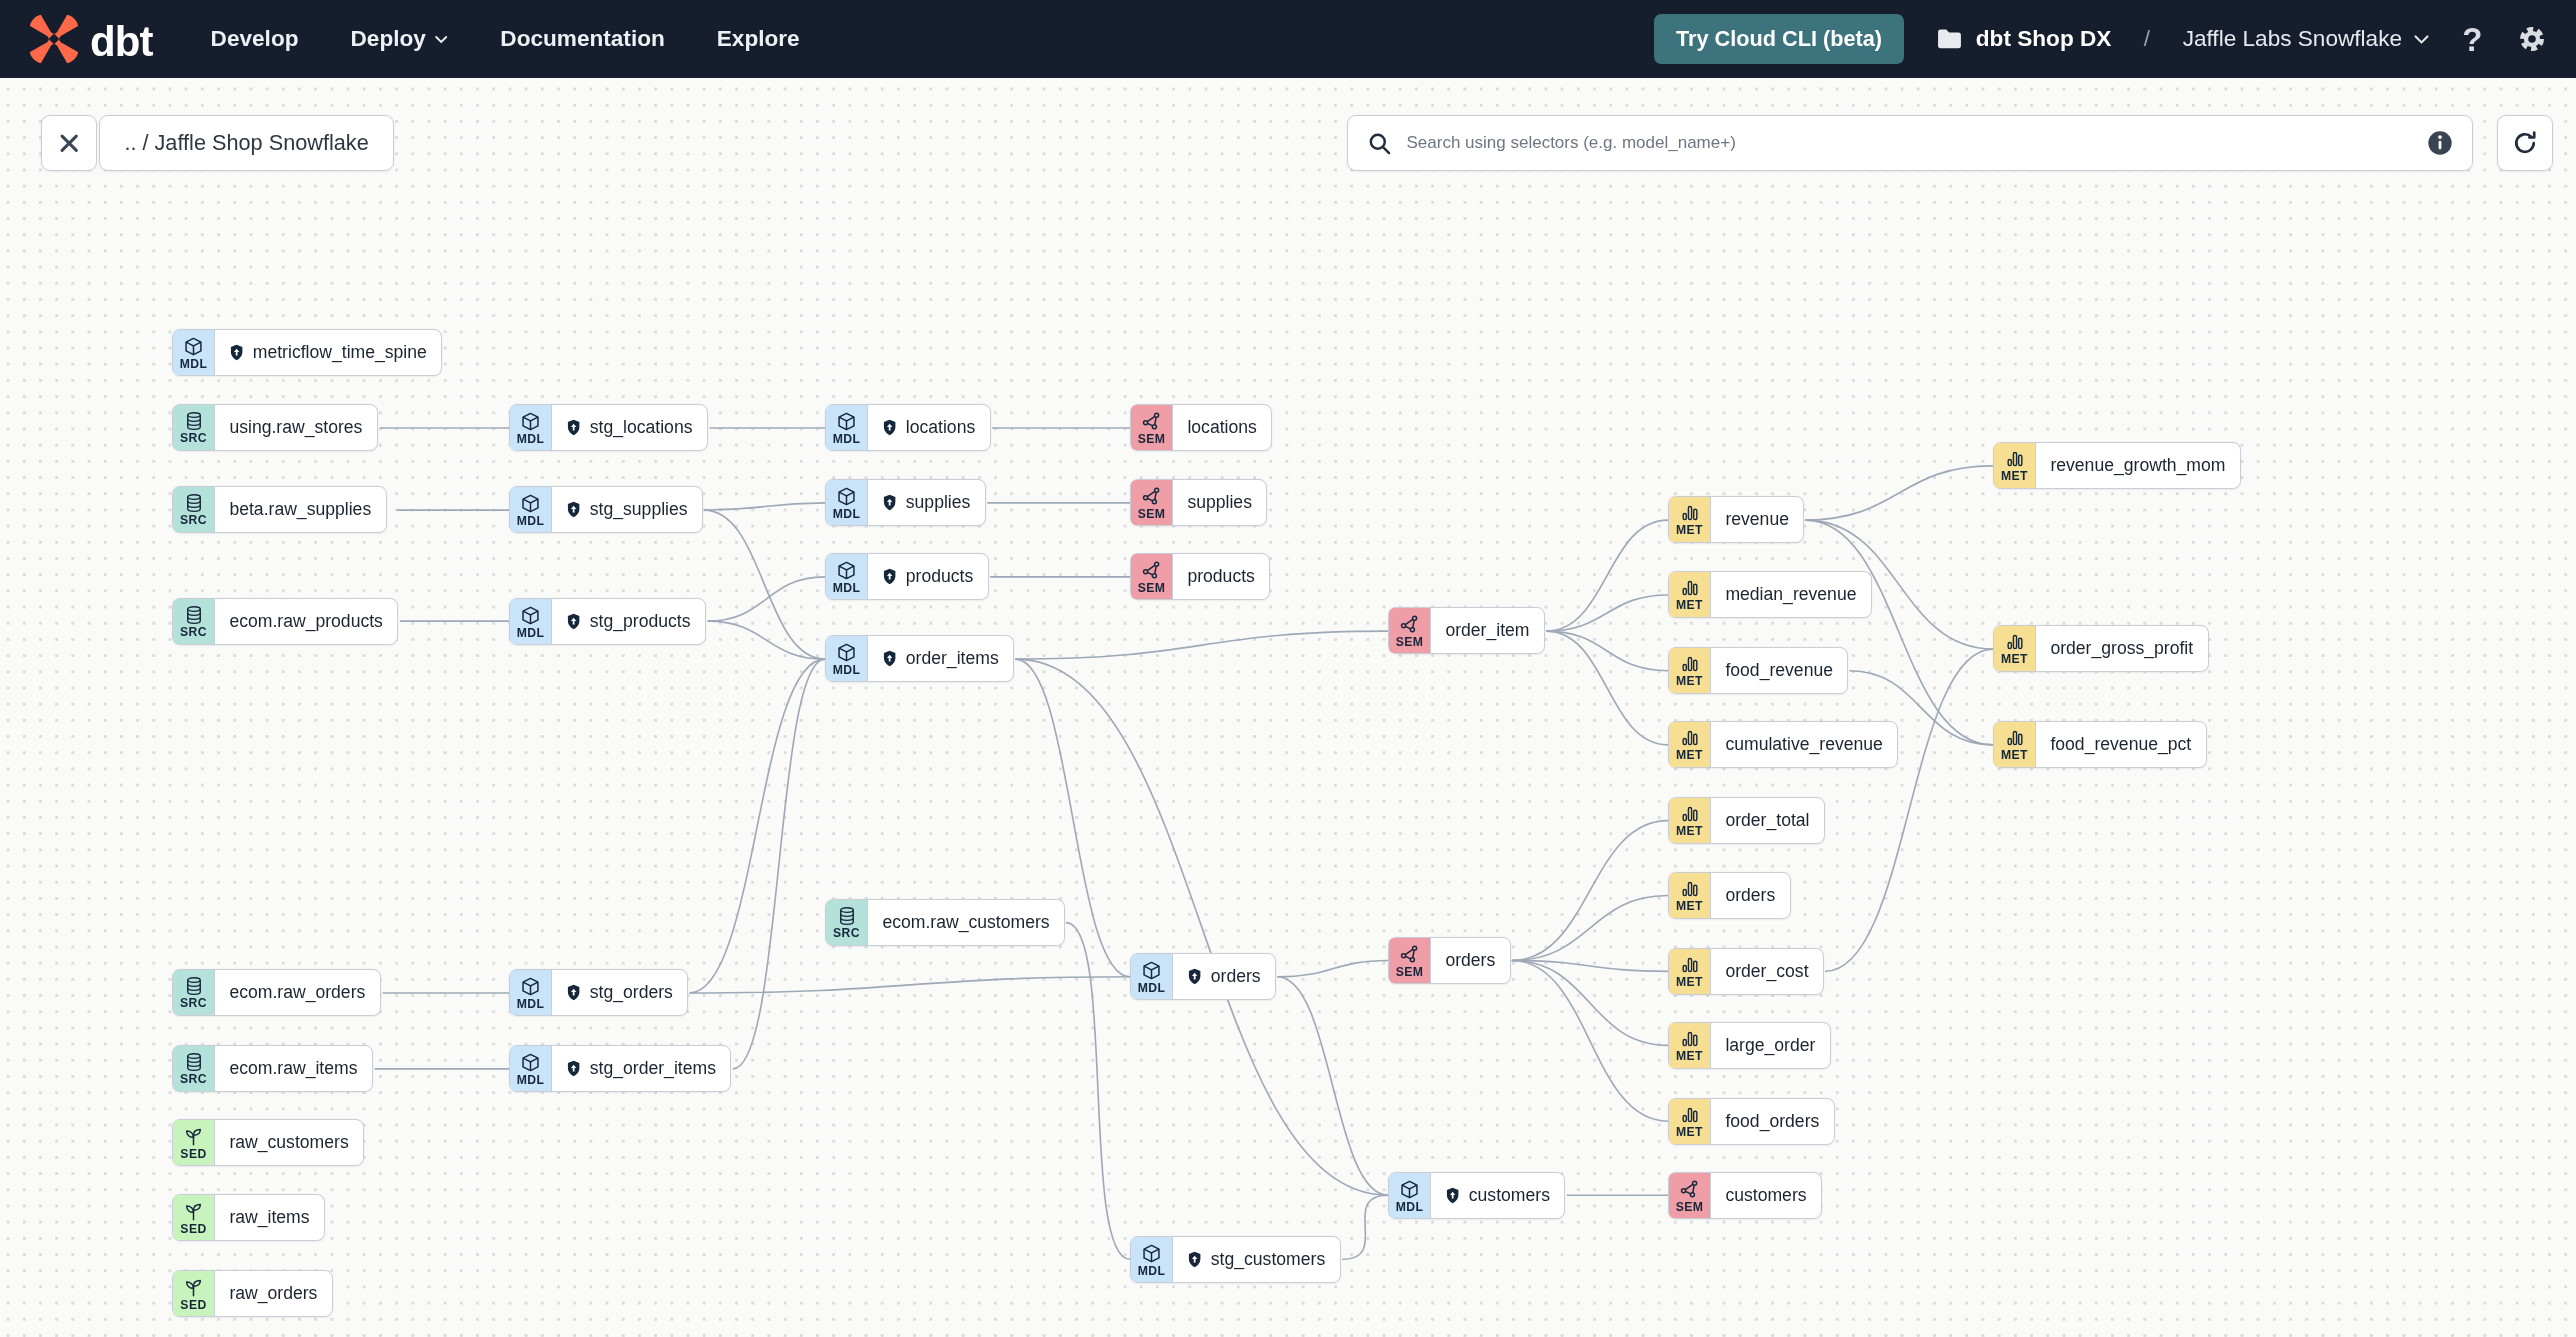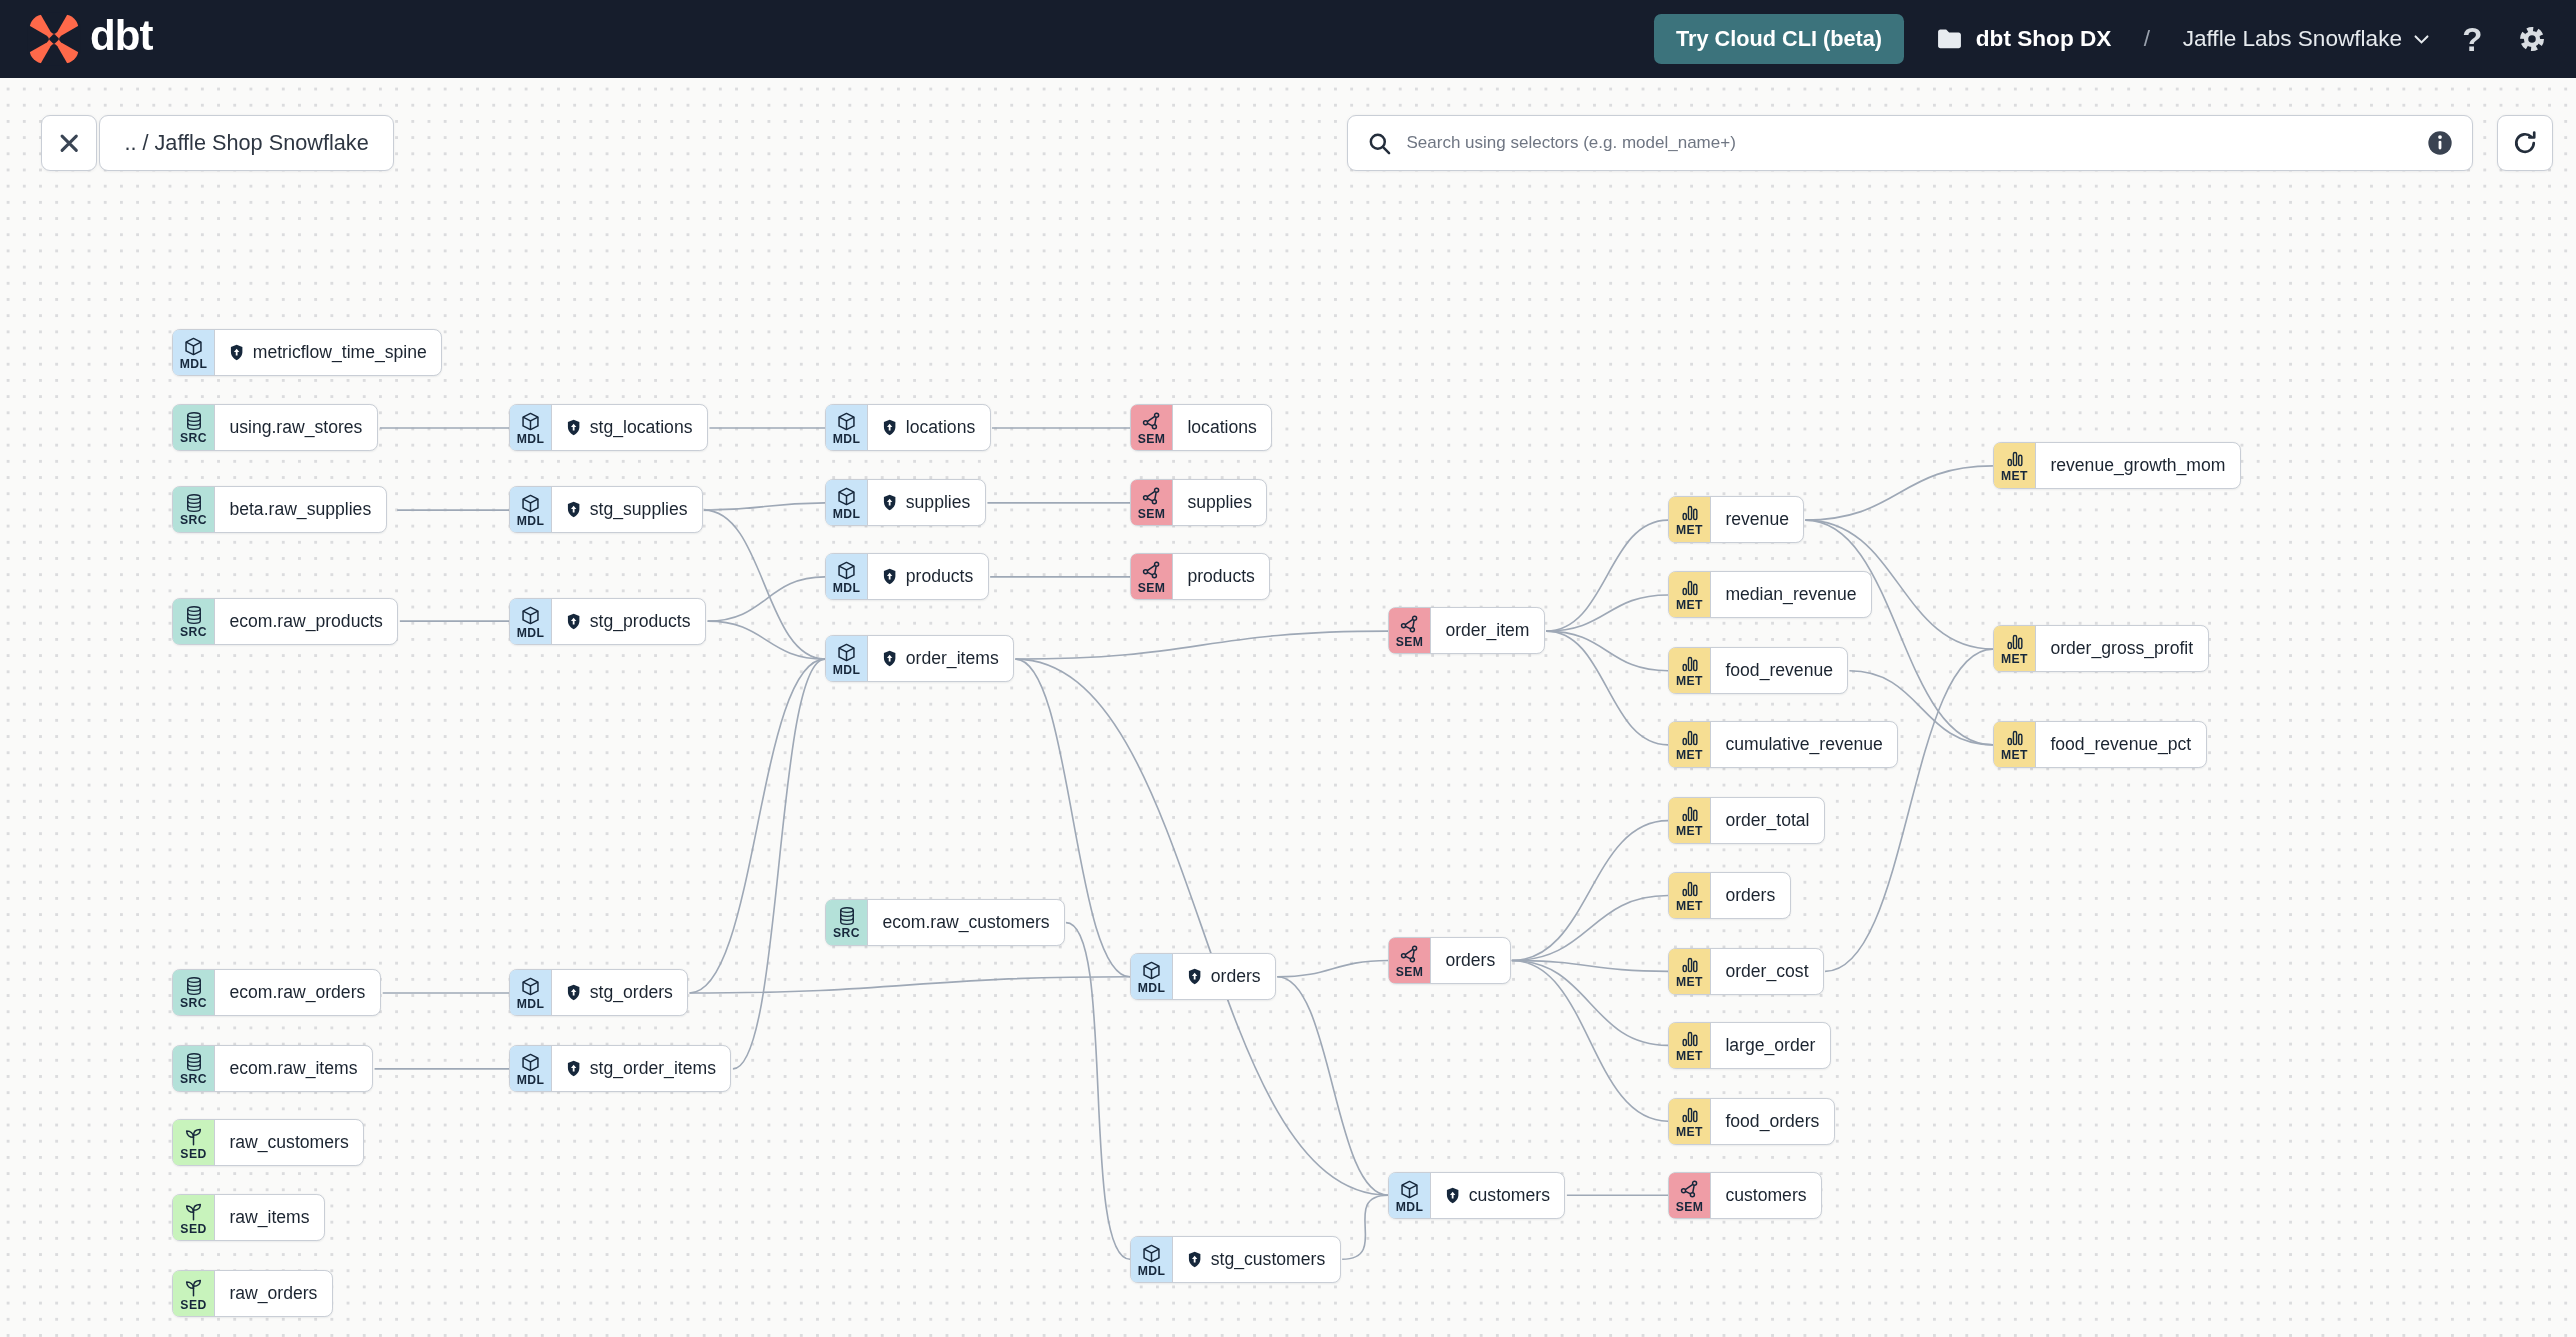--- a/index.html
+++ b/index.html
@@ -10,21 +10,21 @@
     background-color:#FAFAF9;
     background-image:radial-gradient(#DBDCDE 1.5px, transparent 1.5px);
     background-size:16.2px 16.2px;
   }
   
   .app-header{
     position:absolute; top:0; left:0; right:0; height:78px;
     background:#161D2C; display:flex; align-items:center;
     padding:0 27px; z-index:10;
   }
-  .brand{display:flex; align-items:flex-start; gap:9px;}
+  .brand{display:flex; align-items:flex-end; gap:9px;}
   .brand-text{color:#fff; font-size:42px; font-weight:700; letter-spacing:-0.9px;}
   .nav{display:flex; gap:52px; margin-left:58px; align-items:center;}
   .nav-item{color:#EDF0F4; font-size:22.6px; font-weight:700; text-decoration:none;
     display:flex; align-items:center; gap:8.1px; cursor:pointer;}
   .hdr-right{margin-left:auto; display:flex; align-items:center; gap:32.5px;}
   .cta{background:#3C737C; color:#fff; font-size:21.7px; font-weight:700;
     padding:11.7px 21.7px; border-radius:7.2px; border:none; cursor:pointer;
     font-family:"Liberation Sans",sans-serif;}
   .account{display:flex; align-items:center; gap:12.6px; color:#fff; font-size:22.6px; font-weight:700; cursor:pointer;}
   .path-sep{color:#99A1AD; font-size:22.6px;}
@@ -809,20 +809,39 @@
           <path d="M15 1 H49 L36 23.5 Q32 28.5 28 23.5 Z"></path>
           <path d="M15 63 H49 L36 40.5 Q32 35.5 28 40.5 Z"></path>
           <path d="M1 15 V49 L23.5 36 Q28.5 32 23.5 28 Z"></path>
           <path d="M63 15 V49 L40.5 36 Q35.5 32 40.5 28 Z"></path>
           <rect x="27.5" y="27.5" width="9" height="9" rx="1.5" transform="rotate(45 32 32)"></rect>
         </g>
       </svg>
     </span>
     <span class="brand-text">dbt</span>
   </div>
+  <nav class="nav">
+    <a class="nav-item">
+        <span>Develop</span>
+      </a>
+    <a class="nav-item">
+        <span>Deploy</span>
+      <span style="display:flex;">
+        <svg width="14.4" height="9" viewBox="0 0 20 12" fill="none" stroke="#EDF0F4" stroke-width="2.6" stroke-linecap="round">
+            <path d="M3 2.5 10 9.5 17 2.5"></path>
+          </svg>
+      </span>
+    </a>
+    <a class="nav-item">
+        <span>Documentation</span>
+      </a>
+    <a class="nav-item">
+        <span>Explore</span>
+      </a>
+  </nav>
   <div class="hdr-right">
     <button class="cta">Try Cloud CLI (beta)</button>
     <span class="account">
       <span style="display:flex;">
         <svg width="27" height="23.5" viewBox="0 0 26 22">
             <path d="M2 4.2C2 3 3 2 4.2 2h5.6l2.8 3h9.2C23 5 24 6 24 7.2V18c0 1.2-1 2.2-2.2 2.2H4.2C3 20.2 2 19.2 2 18Z" fill="#E7EBF0"></path>
           </svg>
       </span>
       <span>dbt Shop DX</span>
     </span>

